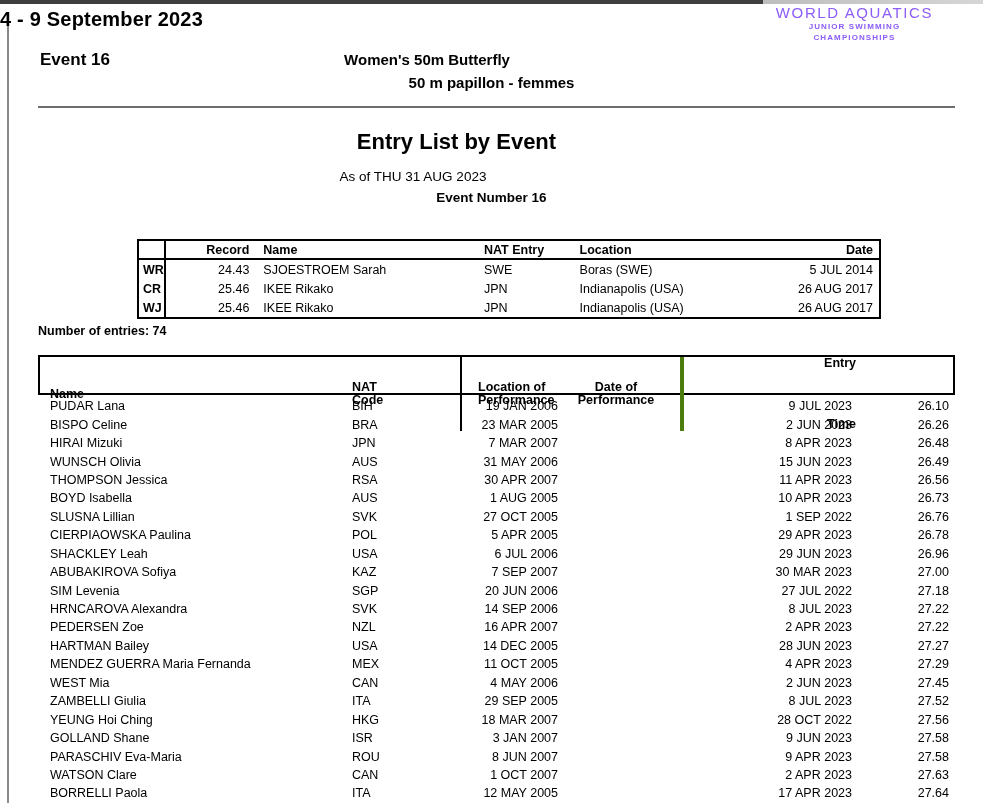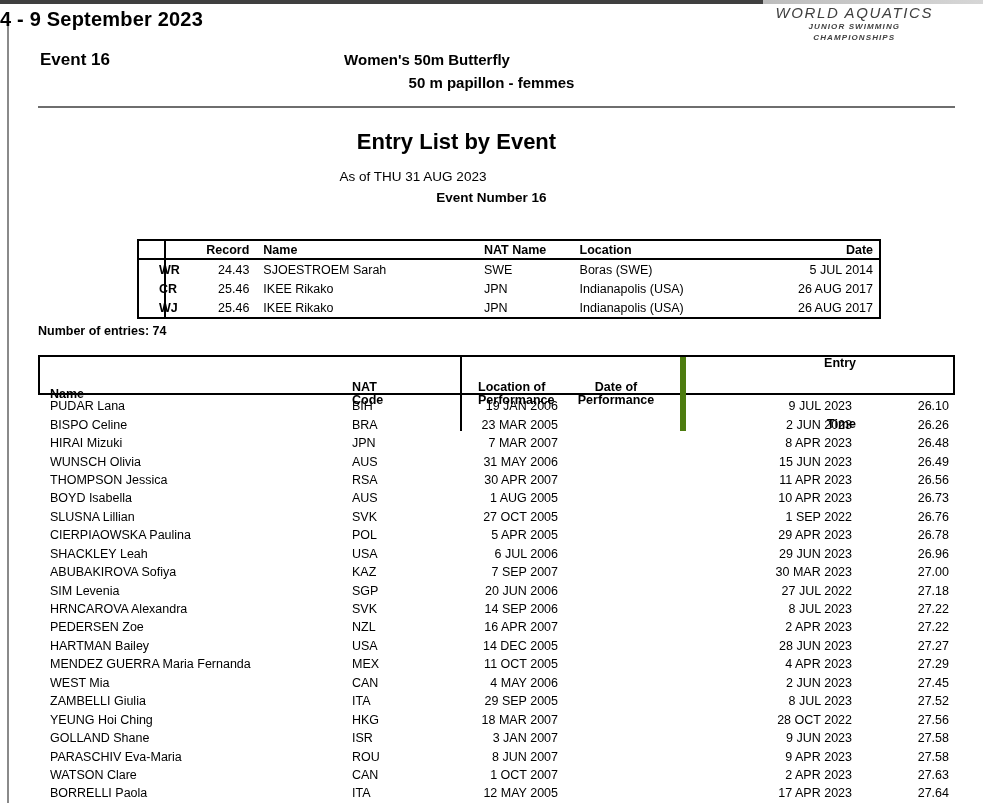--- a/index.html
+++ b/index.html
@@ -9,21 +9,21 @@
     -webkit-font-smoothing:antialiased;
   }
   
   .top-edge{position:absolute;top:0;left:0;width:983px;height:4px;
     background:linear-gradient(to right,#3f3f3f 0,#3f3f3f 763px,#bdbdbd 763px,#d6d6d6 100%);}
   .left-edge{position:absolute;top:16px;bottom:0;left:7px;width:2px;background:#8a8a8a;}
 
   
   .main-title{position:absolute;top:8px;left:0;width:983px;
     font-size:20px;font-weight:bold;letter-spacing:0.2px;}
-  .logo{position:absolute;top:4px;right:50px;text-align:center;color:#404040;font-style:italic;}
+  .logo{position:absolute;top:4px;right:50px;text-align:center;color:#8b5cf6;}
   .logo-line1{font-size:15px;letter-spacing:1.6px;line-height:17px;white-space:nowrap;}
   .logo-line2,.logo-line3{font-size:8px;font-weight:bold;letter-spacing:1.1px;line-height:11px;white-space:nowrap;}
   .event-label{position:absolute;top:50px;left:40px;font-size:17px;font-weight:bold;}
   .event-title-en{position:absolute;top:51px;left:0;width:854px;text-align:center;font-size:15px;font-weight:bold;}
   .event-title-fr{position:absolute;top:74px;left:0;width:983px;text-align:center;font-size:15px;font-weight:bold;}
   .divider{position:absolute;top:106px;left:38px;width:917px;height:2px;background:#6e6e6e;}
   .report-title{position:absolute;top:129px;left:0;width:913px;text-align:center;font-size:22px;font-weight:bold;}
   .as-of{position:absolute;top:169px;left:0;width:826px;text-align:center;font-size:13.5px;}
   .event-number{position:absolute;top:190px;left:0;width:983px;text-align:center;font-size:13.5px;font-weight:bold;}
 
@@ -32,41 +32,41 @@
     border-collapse:collapse;table-layout:fixed;font-size:12.5px;}
   .records col.c-code{width:26px;}
   .records col.c-record{width:85px;}
   .records col.c-name{width:220px;}
   .records col.c-nat{width:92px;}
   .records col.c-loc{width:140px;}
   .records col.c-date{width:151px;}
   .records th{font-weight:bold;text-align:left;border-bottom:2px solid #000;height:17px;
     padding:0;vertical-align:middle;}
   .records td{padding:0;height:19px;vertical-align:middle;}
-  .records .code{font-weight:bold;border-right:2px solid #000;padding-left:20px;}
+  .records .code{font-weight:bold;border-right:2px solid #000;padding-left:4px;}
   .records .rec-val,.records th.rec-h{text-align:right;padding-right:4px;}
   .records .name-col{padding-left:10px;}
   .records .nat-col{padding-left:2px;}
   .records .loc-col{padding-left:2px;}
   .records .date-col,.records th.date-h{text-align:right;padding-right:6px;}
 
   .entries-count{position:absolute;top:324px;left:38px;font-size:12.5px;font-weight:bold;}
 
   
   .entries-head{position:absolute;top:355px;left:38px;width:917px;height:40px;
     border:2px solid #000;box-sizing:border-box;display:grid;
     grid-template-columns:312px 108px 104px 116px 184px 89px;
     font-size:12.5px;font-weight:bold;}
   .entries-head .hc{display:flex;flex-direction:column;justify-content:center;line-height:13px;box-sizing:border-box;}
   .hc.h-name{padding-left:10px;}
   .hc.h-nat{}
   .hc.h-dob{align-items:flex-end;padding-right:6px;}
   .hc.h-loc{border-left:2px solid #000;padding-left:16px;}
   .hc.h-dop{align-items:center;padding-right:12px;}
-  .hc.h-entry{border-left:6px solid #4d7c0f;align-items:flex-end;padding-right:8px;gap:48px;}
+  .hc.h-entry{border-left:4px solid #4d7c0f;align-items:flex-end;padding-right:8px;gap:48px;}
 
   
   .entries-rows{position:absolute;top:397px;left:40px;width:913px;font-size:12.5px;}
   .erow{display:grid;grid-template-columns:312px 108px 104px 116px 184px 89px;height:18.45px;
     align-items:center;white-space:nowrap;}
   .erow .c-name{padding-left:10px;}
   .erow .c-dob{text-align:right;padding-right:6px;}
   .erow .c-dop{text-align:right;padding-right:12px;}
   .erow .c-time{text-align:right;padding-right:4px;}
 </style>
@@ -101,21 +101,21 @@
       <col class="c-name">
     <col class="c-nat">
       <col class="c-loc">
       <col class="c-date">
   </colgroup>
   <thead>
     <tr>
       <th class="code"></th>
       <th class="rec-h">Record</th>
       <th class="name-col">Name</th>
-      <th class="nat-col">NAT Name</th>
+      <th class="nat-col">NAT Entry</th>
       <th class="loc-col">Location</th>
       <th class="date-h">Date</th>
     </tr>
   </thead>
   <tbody>
       <tr>
     <td class="code">WR</td>
     <td class="rec-val">24.43</td>
     <td class="name-col">SJOESTROEM Sarah</td>
     <td class="nat-col">SWE</td>

